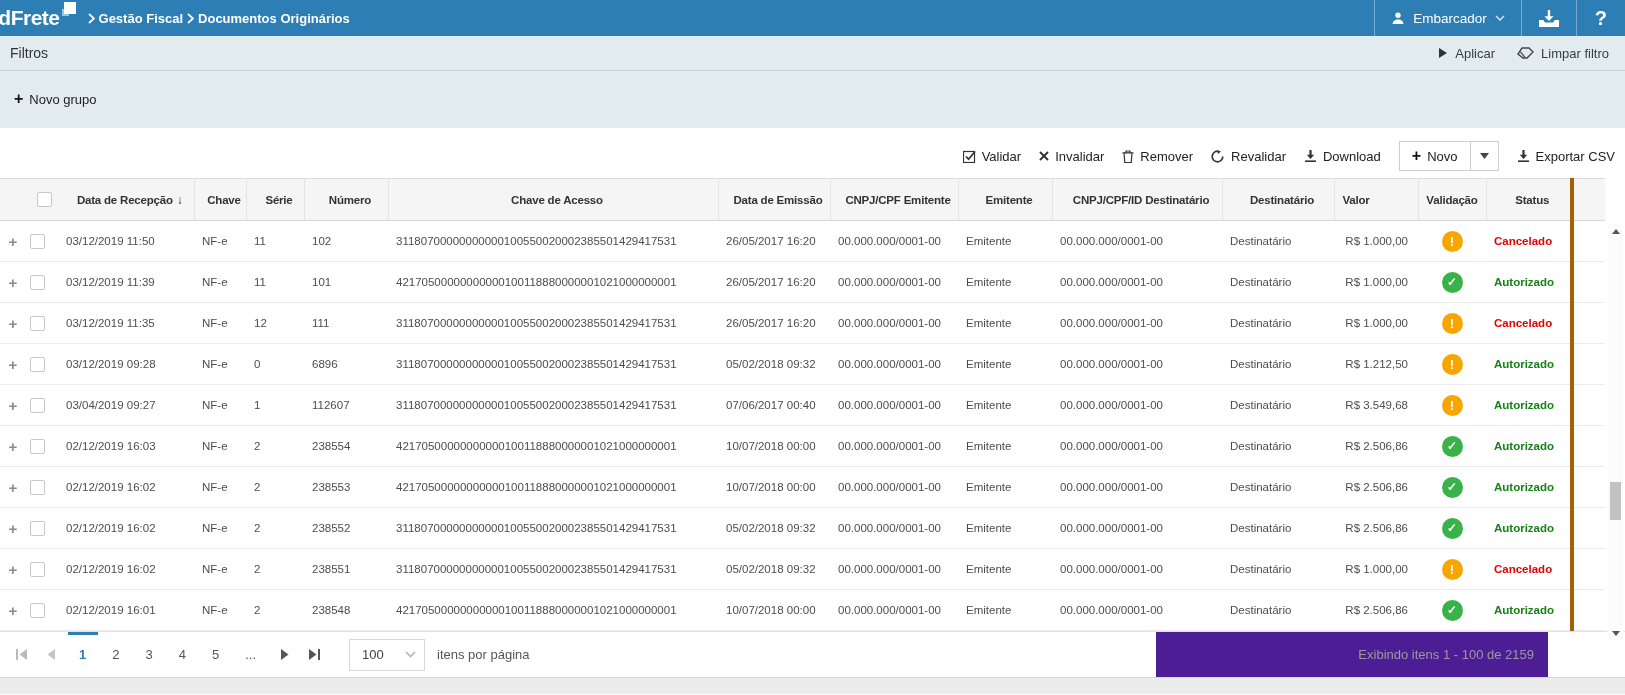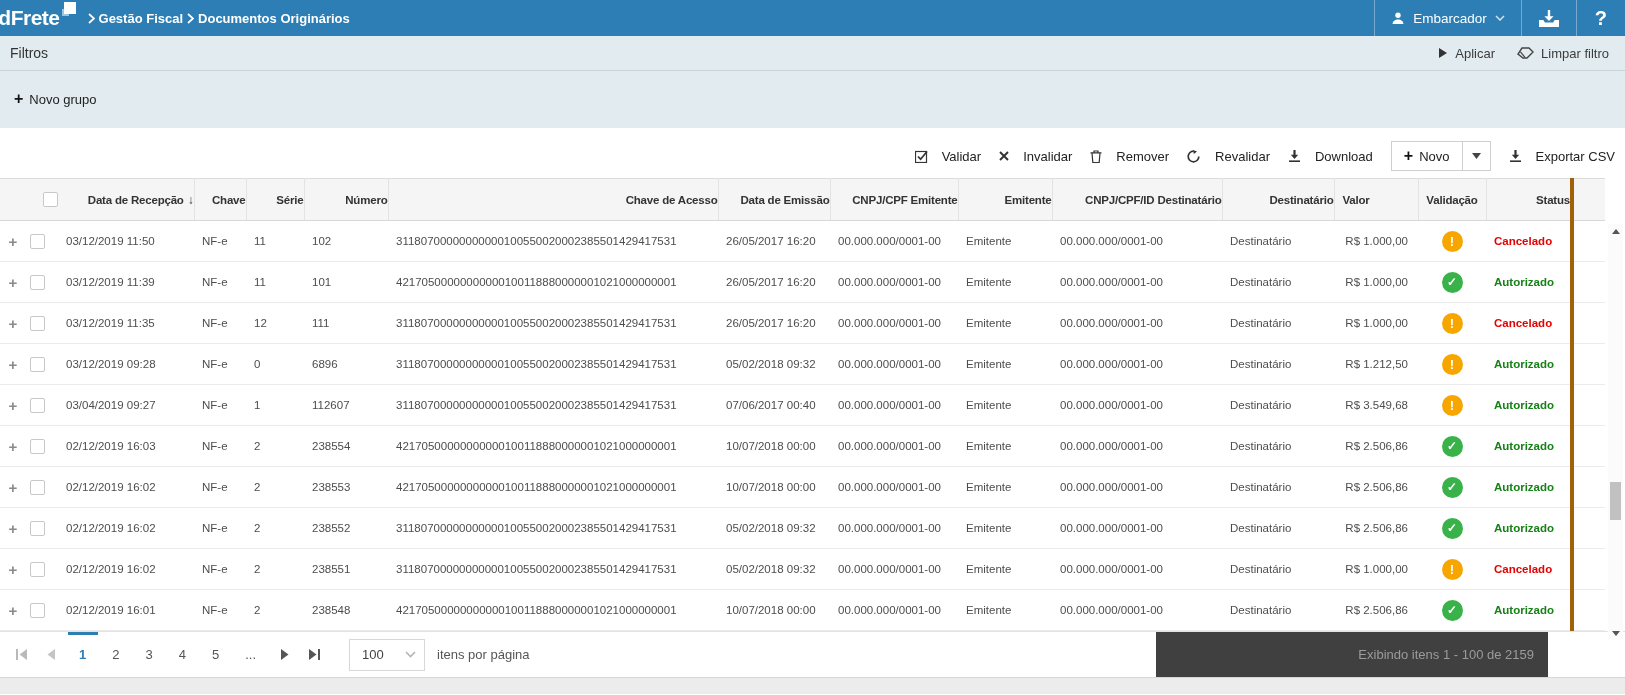--- a/index.html
+++ b/index.html
@@ -23,29 +23,29 @@
   .filters-head { height:35px; display:flex; align-items:center; padding:0 16px 0 10px; border-bottom:1px solid #c6d4da; }
   .filters-title { font-size:14px; color:#333; }
   .filters-actions { margin-left:auto; display:flex; align-items:center; gap:22px; }
   .f-btn { display:flex; align-items:center; gap:7px; font-size:13px; color:#3c3c3c; cursor:pointer; }
   .filters-body { display:flex; align-items:center; height:56px; padding-left:14px; }
   .newgroup { display:flex; align-items:center; gap:6px; font-size:13px; color:#222; cursor:pointer; }
   .plus { font-size:16px; font-weight:bold; color:#111; line-height:1; }
 
   
   .toolbar { height:50px; display:flex; align-items:center; justify-content:flex-end; gap:18px; padding:6px 10px 0 0; background:#fff; }
-  .t-btn { display:flex; align-items:center; gap:14px; font-size:13px; color:#222; cursor:pointer; white-space:nowrap;text-align:right; }
+  .t-btn { display:flex; align-items:center; gap:6px; font-size:13px; color:#222; cursor:pointer; white-space:nowrap;text-align:right; }
   .split { display:flex; align-items:stretch; border:1px solid #cfcfcf; background:#fff; height:30px; }
   .split-main { display:flex; align-items:center; gap:6px; padding:0 12px; font-size:13px; color:#222; cursor:pointer; }
   .split-caret { display:flex; align-items:center; padding:0 9px; border-left:1px solid #cfcfcf; cursor:pointer; }
 
   
   .grid { width:1605px; }
   table { border-collapse:collapse; table-layout:fixed; width:1605px; }
-  thead th { background:#f5f5f5; border-top:1px solid #dcdcdc; border-bottom:1px solid #d8d8d8; border-right:1px solid #e3e3e3; height:42px; font-size:11.5px; letter-spacing:-0.2px; color:#333; text-align:right; padding-left:8px; white-space:nowrap; overflow:hidden; cursor:pointer; }
+  thead th { background:#f5f5f5; border-top:1px solid #dcdcdc; border-bottom:1px solid #d8d8d8; border-right:1px solid #e3e3e3; height:42px; font-size:11.5px; letter-spacing:-0.2px; color:#333; text-align:center; padding-left:8px; white-space:nowrap; overflow:hidden; cursor:pointer; }
   thead th.col-expand, thead th.col-check, thead th.col-filler { border-right:none; }
   tbody td { height:41px; border-bottom:1px solid #ebebeb; font-size:11.5px; color:#4d4d4d; padding-left:8px; white-space:nowrap; overflow:hidden; }
   .col-expand { width:26px; text-align:center; padding-left:0 !important; }
   .col-check  { width:32px; padding-left:4px !important; }
   .col-recepcao { width:136px; }
   .col-tipo { width:52px; }
   .col-serie { width:58px; }
   .col-numero { width:84px; }
   .col-chave { width:330px; }
   .col-emissao { width:112px; }
@@ -75,21 +75,21 @@
 
   
   .pager { height:46px; border-top:1px solid #e3e3e3; display:flex; align-items:stretch; background:#fff; }
   .pager-left { display:flex; align-items:center; padding-left:6px; }
   .pg-nav { display:flex; align-items:center; justify-content:center; width:30px; height:100%; cursor:pointer; }
   .page { display:flex; align-items:center; height:100%; padding:0 13px; font-size:13px; color:#555; position:relative; cursor:pointer; }
   .page.active { color:#2d7eb5; font-weight:bold; }
   .page.active::before { content:""; position:absolute; top:0; left:50%; transform:translateX(-50%); width:30px; height:3px; background:#2d7eb5; }
   .pagesize { display:flex; align-items:center; justify-content:space-between; width:76px; height:32px; border:1px solid #d8d8d8; background:#fff; margin:0 12px 0 20px; padding:0 8px 0 12px; font-size:13px; color:#444; cursor:pointer; }
   .pagesize-label { font-size:13px; color:#555; }
-  .pager-info { margin-left:auto; width:392px; background:#404040; display:flex; align-items:center; justify-content:flex-end; padding-right:14px; font-size:13px; color:#9b9b9b; }
+  .pager-info { margin-left:auto; width:392px; background:#4c1d95; display:flex; align-items:center; justify-content:flex-end; padding-right:14px; font-size:13px; color:#9b9b9b; }
   .pager-spacer { width:77px; background:#fff; }
 
   .bottom-strip { height:17px; background:#ececec; border-top:1px solid #d6d6d6; }
   .icon { display:inline-flex; }
 </style>
 </head>
 <body>
 
 <div class="topbar">
   <div class="logo">

